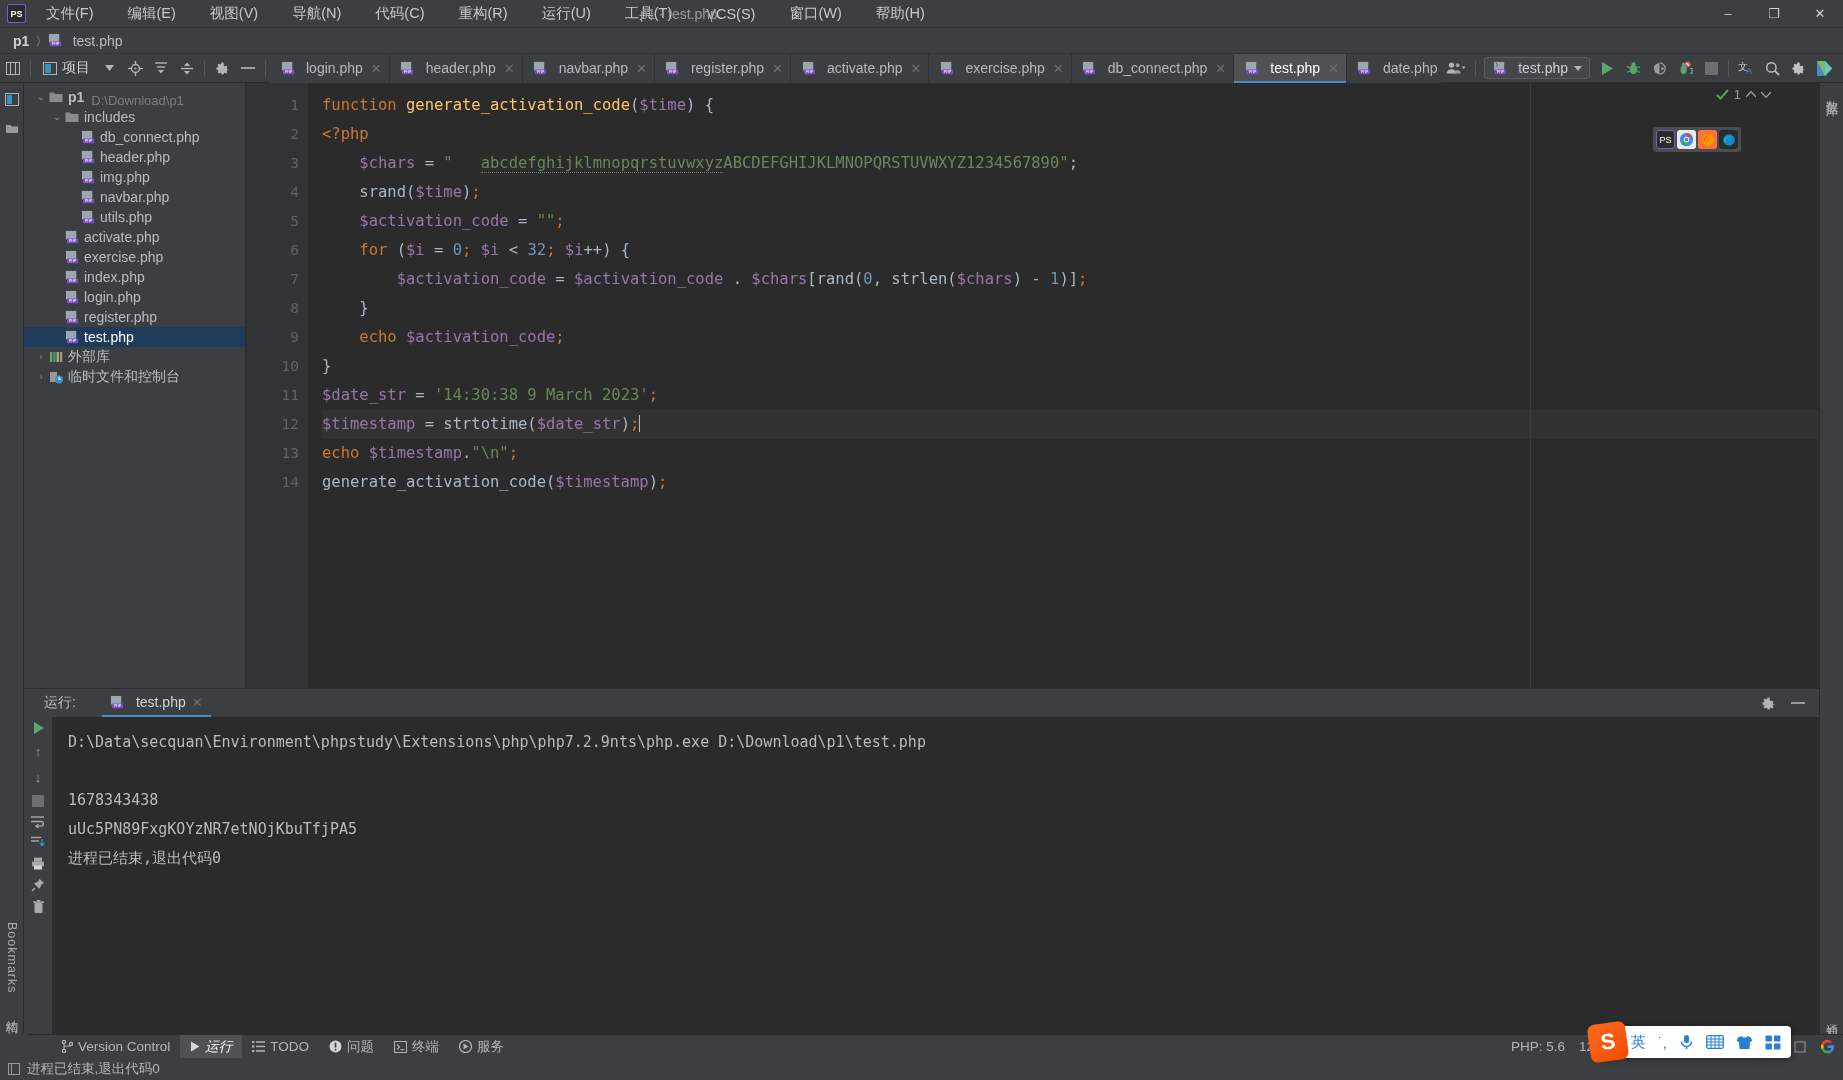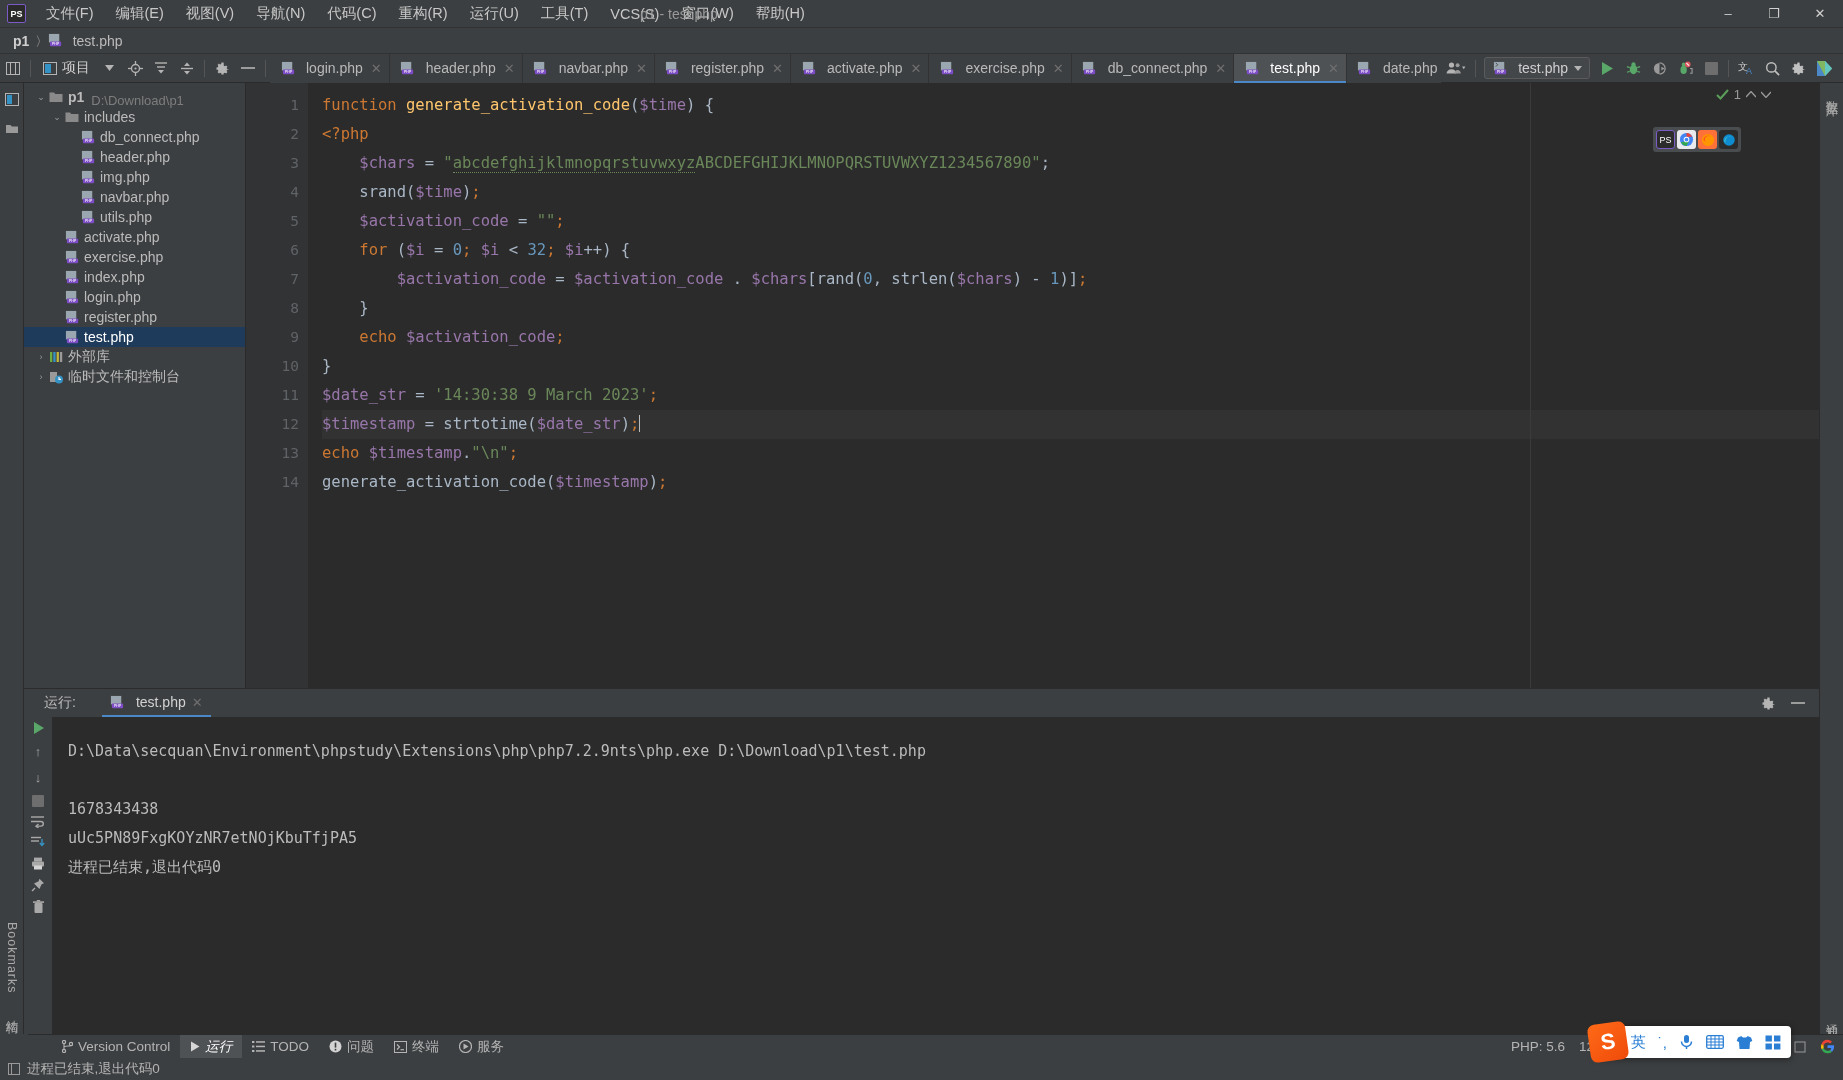--- a/index.html
+++ b/index.html
@@ -10,21 +10,21 @@
   
   #app { width:1843px; height:1080px; display:flex; flex-direction:column;
          background:#3c3f41; }
 
   
   .titlebar { height:28px; background:#3c3f41; display:flex; align-items:center;
               flex:0 0 28px; border-bottom:1px solid #323232; position:relative; }
   .ps-logo { width:19px; height:19px; margin:0 9px 0 7px; border:1px solid #7b5cc7;
              background:#2b2b2b; color:#fff; font-size:9px; font-weight:bold;
              display:flex; align-items:center; justify-content:center; border-radius:2px;}
-  .menu { display:flex; align-items:center; gap:0px; }
+  .menu { display:flex; align-items:center; gap:12px; }
   .menu-item { padding:3px 11px; font-size:14.5px; color:#c8c8c8; white-space:nowrap;}
   .win-title { position:absolute; left:640px; font-size:14px; color:#9a9a9a; }
   .win-ctrls { margin-left:auto; display:flex; height:28px; }
   .win-btn { width:46px; height:28px; display:flex; align-items:center;
              justify-content:center; color:#d0d0d0; font-size:13px; }
 
   
   .navbar-row { height:26px; flex:0 0 26px; display:flex; align-items:center;
                 background:#3c3f41; padding-left:8px; font-size:14px;
                 border-bottom:1px solid #323232; }
@@ -98,21 +98,21 @@
           font-family:"DejaVu Sans Mono", monospace; font-size:15.5px;
           position:relative; }
   .cl { height:29px; line-height:29px; white-space:pre; color:#a9b7c6; }
   .cl.cur { background:#323232; }
   .k  { color:#cc7832; }            
   .fn { color:#ffc66d; }            
   .v  { color:#9876aa; }            
   .s  { color:#6a8759; }            
   .n  { color:#6897bb; }            
   .p  { color:#a9b7c6; }            
-  .typo { border-bottom:1px dotted #6a8759; }
+  .typo { border-bottom:1px dotted #6a8759;margin-left:28px; }
   .caret { display:inline-block; width:1px; height:17px; background:#bbb;
            vertical-align:-3px; }
   .rmargin { position:absolute; top:0; bottom:0; left:1222px; width:1px;
              background:#3b3b3b; }
   .insp-badge { position:absolute; right:48px; top:4px; display:flex;
                 align-items:center; gap:5px; font-size:13px; color:#9a9a9a;}
   .minimap-icons { position:absolute; right:78px; top:44px; display:flex; gap:2px;
                    background:#4a4d4f; border-radius:3px; padding:3px;}
   .mm { width:19px; height:19px; border-radius:3px; display:flex;
         align-items:center; justify-content:center; font-size:9px; color:#fff;}
@@ -123,21 +123,21 @@
   .run-head { height:28px; flex:0 0 28px; display:flex; align-items:center;
               background:#3c3f41; font-size:14px; padding-left:20px; gap:26px;}
   .run-tab { display:flex; align-items:center; gap:6px; height:28px; padding:0 8px;
              color:#d2d2d2; border-bottom:2px solid #4a88c7;}
   .run-head-right { margin-left:auto; display:flex; align-items:center;
                     padding-right:8px; gap:4px;}
   .run-body { flex:1; display:flex; min-height:0; }
   .run-rail { width:28px; flex:0 0 28px; background:#3c3f41; display:flex;
               flex-direction:column; align-items:center; padding-top:4px; gap:8px;}
   .run-rail span { color:#a9a9a9; font-size:13px; line-height:18px;}
-  .console { flex:1; background:#2b2b2b; padding:20px 0 0 16px; overflow:hidden;
+  .console { flex:1; background:#2b2b2b; padding:11px 0 0 16px; overflow:hidden;
              font-family:"DejaVu Sans Mono", monospace; font-size:15px;
              color:#bbbbbb; line-height:29px; }
   .console .blank { height:29px; }
 
   
   .statusbar { height:24px; flex:0 0 24px; display:flex; align-items:center;
                background:#3c3f41; border-top:1px solid #2b2b2b; font-size:13.5px;
                color:#b4b4b4;margin-left:28px; }
   .sb-item { display:flex; align-items:center; gap:5px; padding:0 10px; height:24px;}
   .sb-item.active { background:#4e5254; color:#fff;font-style:italic; }

